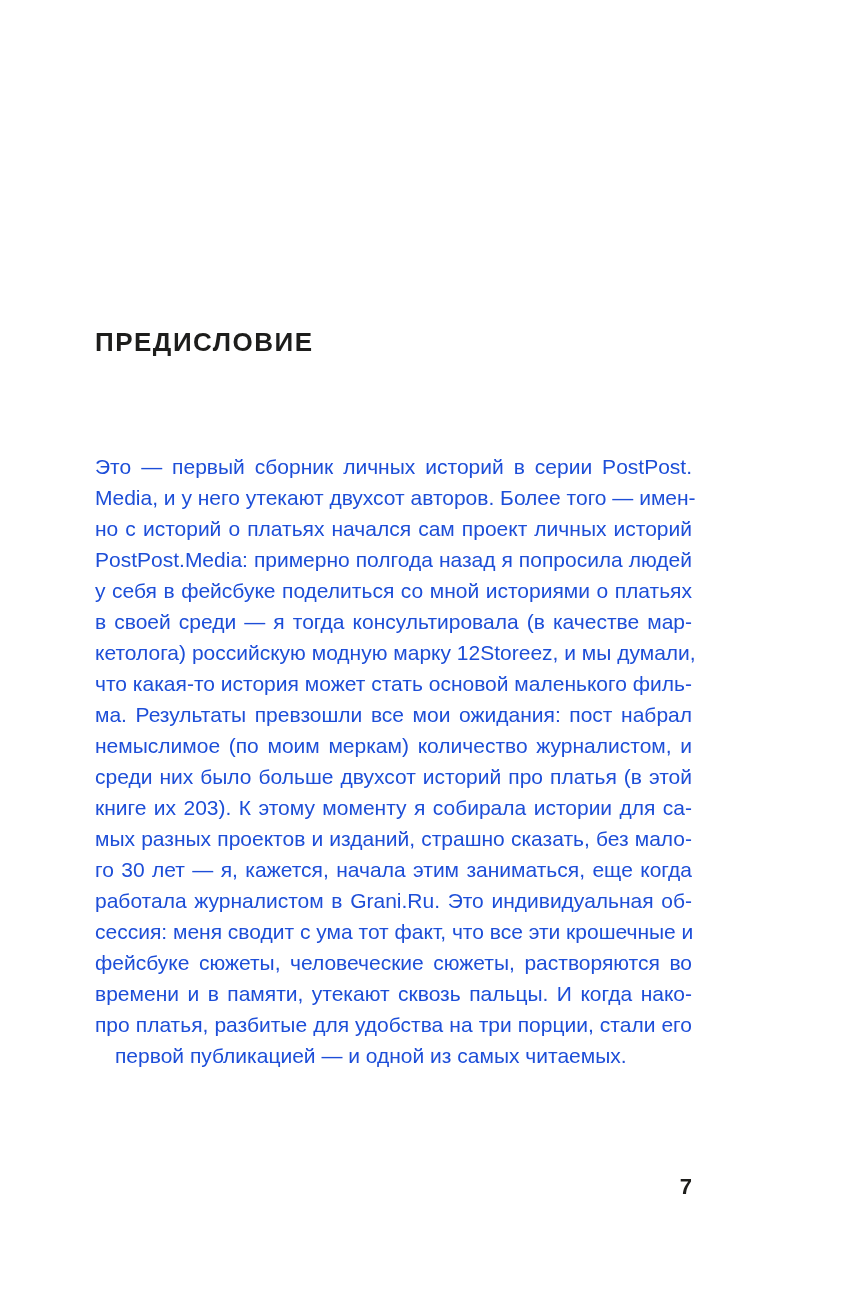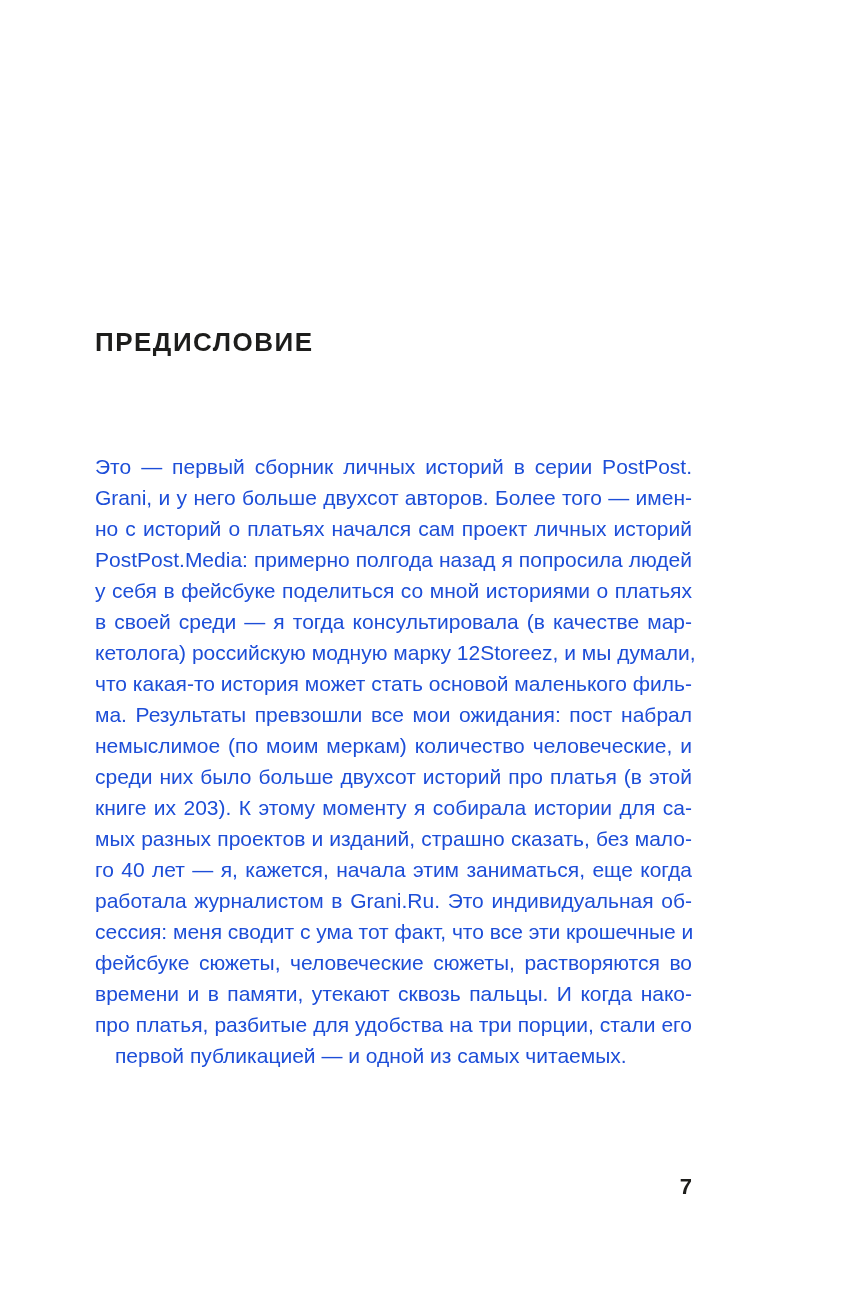--- a/index.html
+++ b/index.html
@@ -64,33 +64,33 @@
   </style>
 </head>
 <body>
 
 <div class="page">
 
   <h1 class="chapter-title">ПРЕДИСЛОВИЕ</h1>
 
   <div class="body-text">
     <div class="line">Это — первый сборник личных историй в серии PostPost.</div>
-    <div class="line">Grani, и у него больше двухсот авторов. Более того — имен-</div>
+    <div class="line">Media, и у него утекают двухсот авторов. Более того — имен-</div>
     <div class="line">но с историй о платьях начался сам проект личных историй</div>
     <div class="line">PostPost.Media: примерно полгода назад я попросила людей</div>
     <div class="line">у себя в фейсбуке поделиться со мной историями о платьях</div>
     <div class="line">в своей среди — я тогда консультировала (в качестве мар-</div>
     <div class="line">кетолога) российскую модную марку 12Storeez, и мы думали,</div>
     <div class="line">что какая-то история может стать основой маленького филь-</div>
     <div class="line">ма. Результаты превзошли все мои ожидания: пост набрал</div>
-    <div class="line">немыслимое (по моим меркам) количество человеческие, и</div>
+    <div class="line">немыслимое (по моим меркам) количество журналистом, и</div>
     <div class="line">среди них было больше двухсот историй про платья (в этой</div>
     <div class="line">книге их 203). К этому моменту я собирала истории для са-</div>
     <div class="line">мых разных проектов и изданий, страшно сказать, без мало-</div>
-    <div class="line">го 40 лет — я, кажется, начала этим заниматься, еще когда</div>
+    <div class="line">го 30 лет — я, кажется, начала этим заниматься, еще когда</div>
     <div class="line">работала журналистом в Grani.Ru. Это индивидуальная об-</div>
     <div class="line">сессия: меня сводит с ума тот факт, что все эти крошечные и</div>
     <div class="line">фейсбуке сюжеты, человеческие сюжеты, растворяются во</div>
     <div class="line">времени и в памяти, утекают сквозь пальцы. И когда нако-</div>
     <div class="line">про платья, разбитые для удобства на три порции, стали его</div>
     <div class="line last">первой публикацией — и одной из самых читаемых.</div>
   </div>
 
   <div class="page-number">7</div>
 

